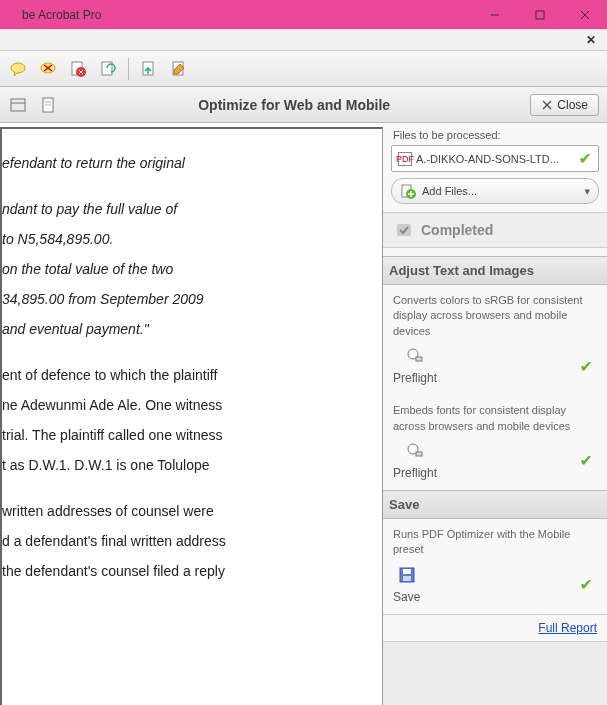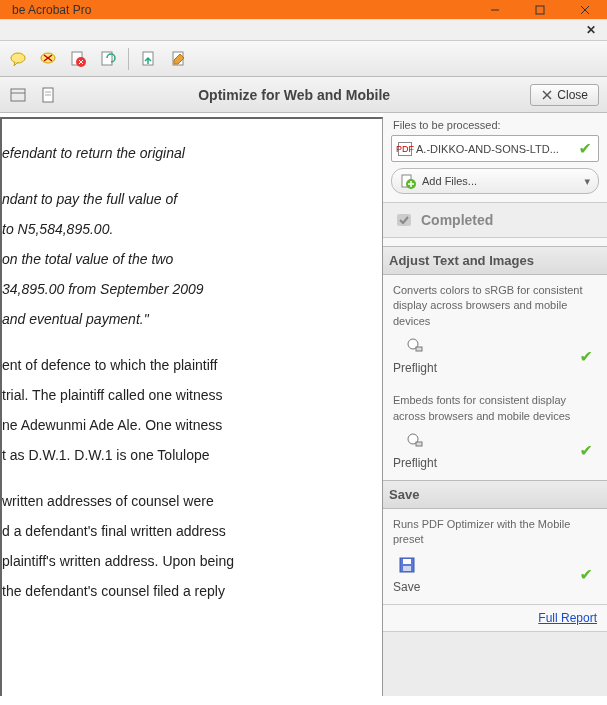--- a/index.html
+++ b/index.html
@@ -1,17 +1,17 @@
 <!DOCTYPE html>
 <html><head>
 <meta charset="utf-8">
 <style>
 * { box-sizing: border-box; margin: 0; padding: 0; }
 body { font-family: "Segoe UI", Tahoma, sans-serif; font-size: 12px; background: #fff; color: #333; width: 607px; height: 705px; overflow: hidden; position: relative; }
-.titlebar { height: 20px; background: #f97316; display: flex; align-items: center; justify-content: space-between; border-bottom: 1px solid #e0e0e0; padding-left: 12px; }
+.titlebar { height: 30px; background: #ec4899; display: flex; align-items: center; justify-content: space-between; border-bottom: 1px solid #e0e0e0; padding-left: 22px; }
 .win-controls { display: flex; }
 .win-btn { width: 45px; height: 30px; display: flex; align-items: center; justify-content: center; color: #666; }
 .toolbar-x { display: flex; justify-content: flex-end; padding: 2px 8px; background: #f0f0f0; border-bottom: 1px solid #ccc; }
 .tb-x-btn { width: 16px; height: 16px; color: #333; font-weight: bold; display: flex; align-items: center; justify-content: center; }
 .toolbar-main { height: 36px; background: linear-gradient(#f8f8f8,#e8e8e8); border-bottom: 1px solid #bbb; display: flex; align-items: center; padding: 0 8px; gap: 10px; }
 .tb-icon { width: 20px; height: 20px; display: flex; align-items: center; justify-content: center; }
 .opt-header { height: 36px; background: linear-gradient(#f4f4f4,#e4e4e4); border-bottom: 1px solid #bbb; display: flex; align-items: center; padding: 0 8px; gap: 12px; }
 .opt-header-left { display: flex; gap: 10px; align-items: center; }
 .opt-title { flex: 1; text-align: center; font-weight: bold; color: #444; font-size: 14px; }
 .close-btn { background: linear-gradient(#fdfdfd,#e6e6e6); border: 1px solid #aaa; border-radius: 3px; padding: 3px 10px; display: flex; align-items: center; gap: 4px; font-size: 12px; color: #333; }
@@ -141,28 +141,27 @@
       <p>efendant to return the original</p>
       <div>
         <p style="margin-bottom:2px">ndant to pay the full value of</p>
         <p style="margin-bottom:2px">to N5,584,895.00.</p>
         <p style="margin-bottom:2px">on the total value of the two</p>
         <p style="margin-bottom:2px">34,895.00 from September 2009</p>
         <p>and eventual payment."</p>
       </div>
       <div class="normal">
         <p style="margin-bottom:2px">ent of defence to which the plaintiff</p>
+        <p style="margin-bottom:2px">ne Adewunmi Ade Ale. One witness</p>
         <p style="margin-bottom:2px">trial. The plaintiff called one witness</p>
-        <p style="margin-bottom:2px">ne Adewunmi Ade Ale. One witness</p>
         <p>t as D.W.1. D.W.1 is one Tolulope</p>
       </div>
       <div class="normal">
         <p style="margin-bottom:2px">written addresses of counsel were</p>
         <p style="margin-bottom:2px">d a defendant's final written address</p>
-        <p style="margin-bottom:2px">plaintiff's written address. Upon being</p>
         <p>the defendant's counsel filed a reply</p>
       </div>
     </div>
   </div>
 
   <div class="side-panel">
     <div class="sp-label">Files to be processed:</div>
     <div class="sp-field">
       <span class="pdf-ico">PDF</span>
       <span style="flex:1;overflow:hidden;white-space:nowrap">A.-DIKKO-AND-SONS-LTD...</span>

